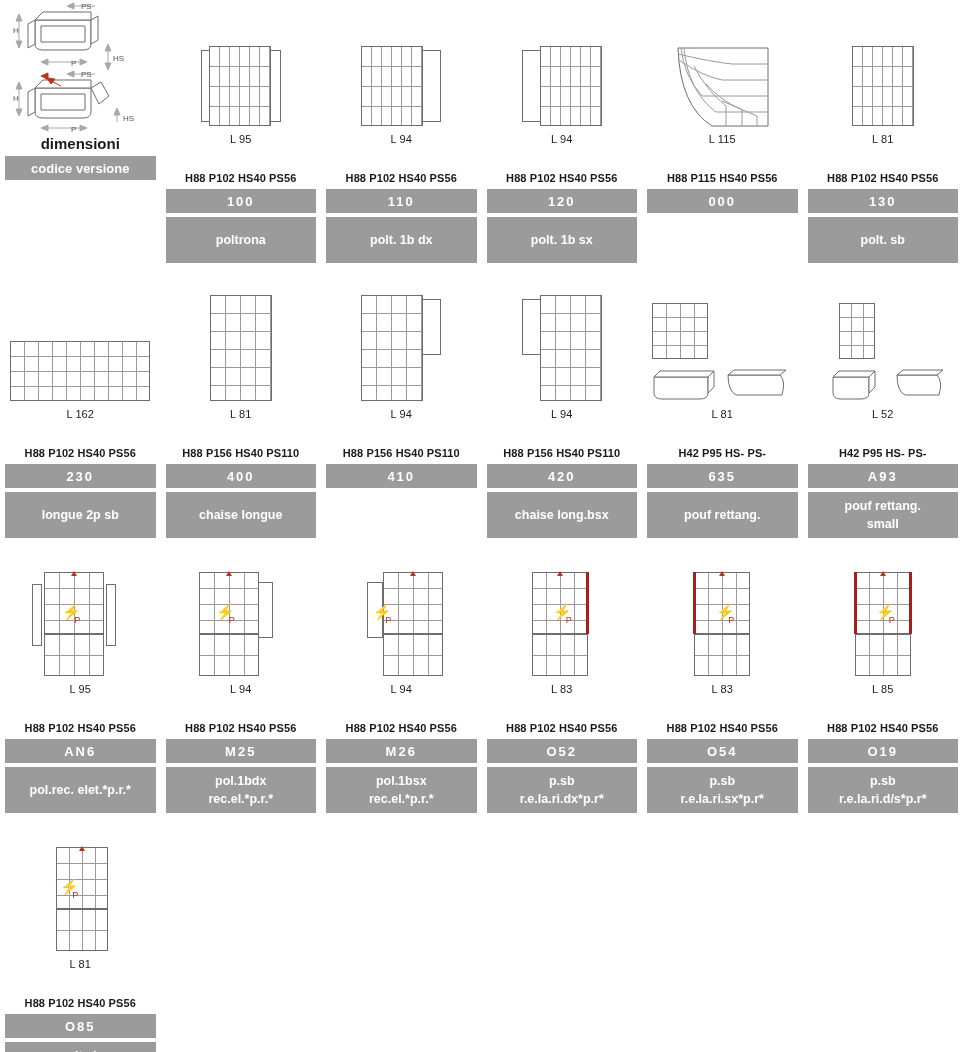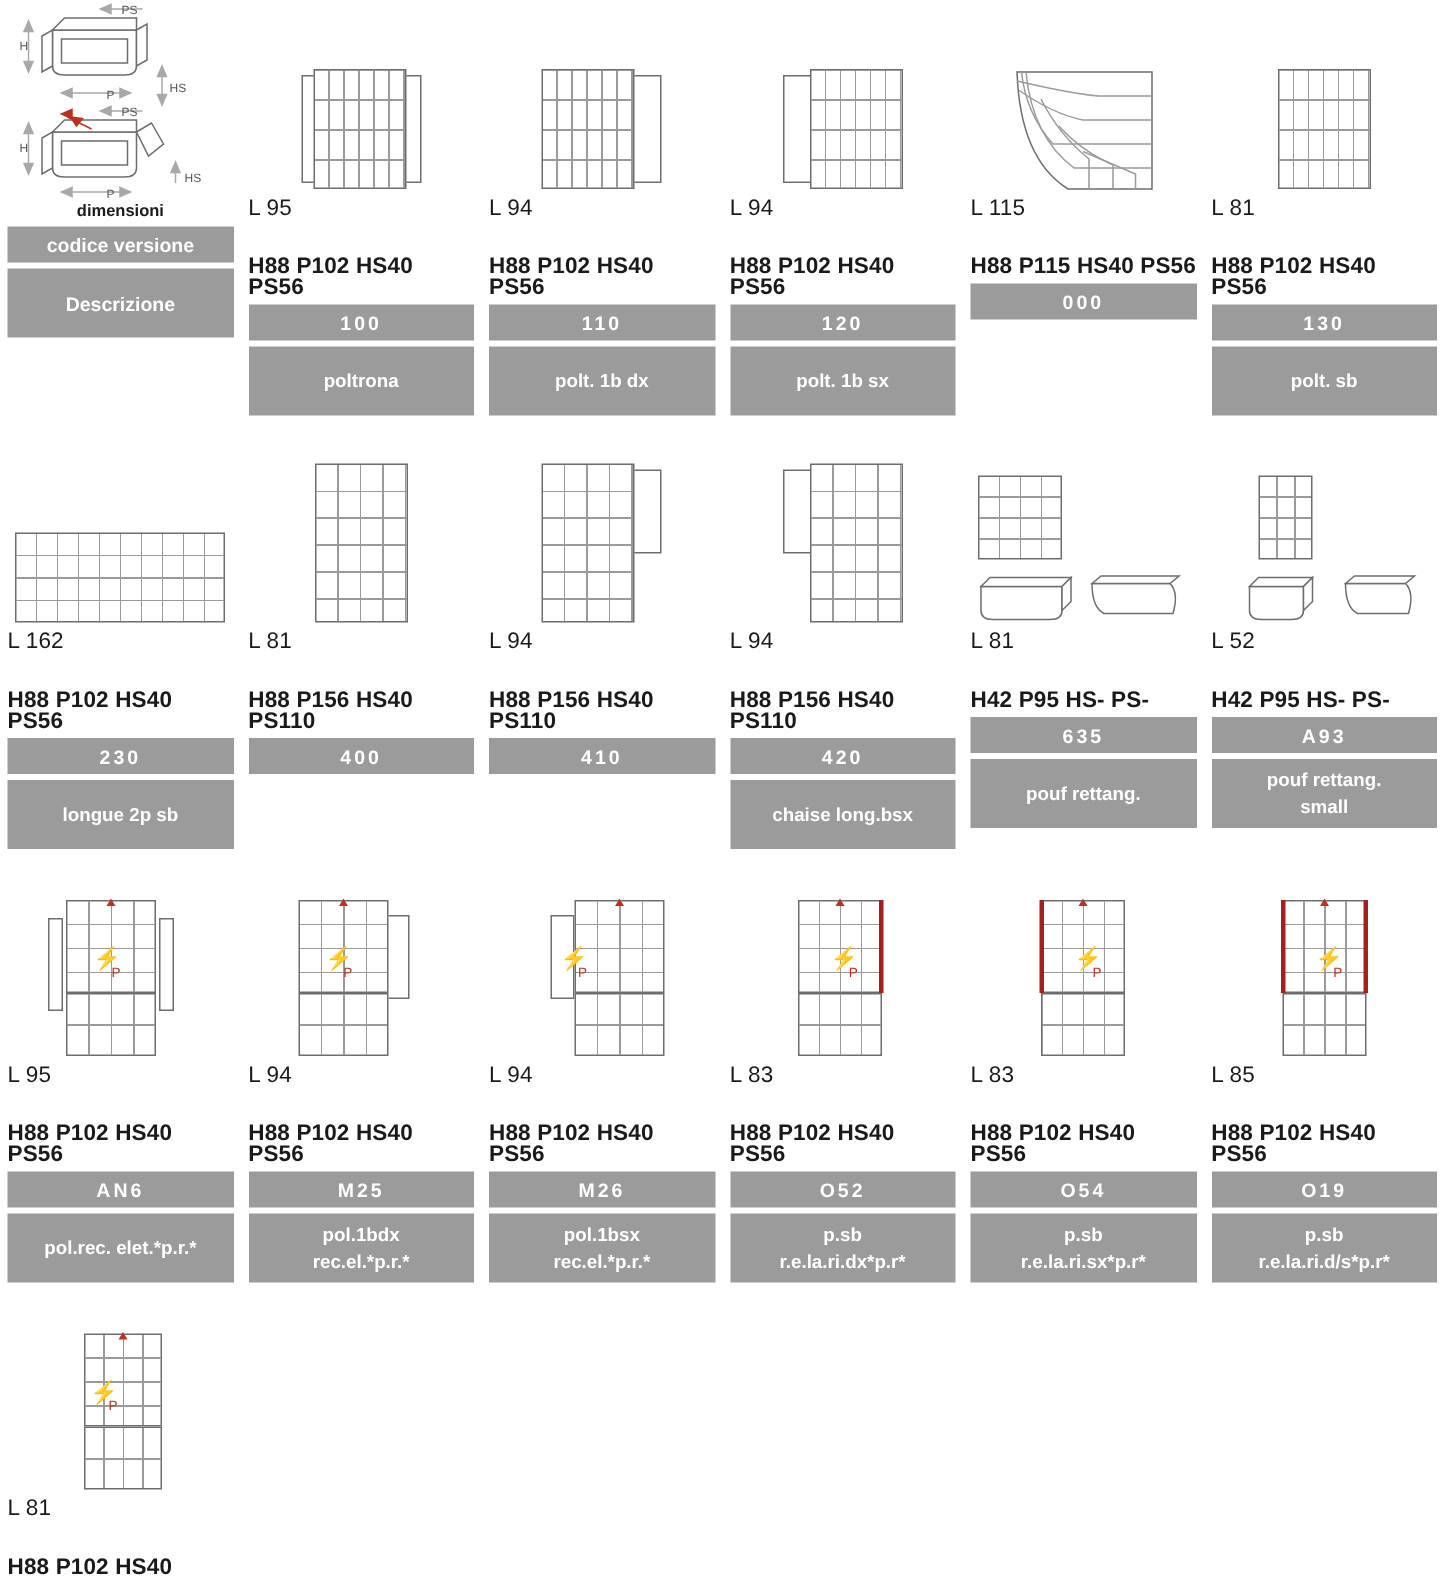--- a/index.html
+++ b/index.html
@@ -45,22 +45,22 @@
       repeating-linear-gradient(to bottom, transparent 0 19px, #9a9a9a 19px 20px);
       background-color:#fff;
     position: relative;
   }
   .back {
     position:absolute;
     border:1px solid #6d6d6d;
     background:#fff;
   }
   .labels {
-    text-align:left;
-    font-size: 15px;
+    text-align:center;
+    font-size: 11px;
     line-height: 14px;
     padding-top: 2px;
     letter-spacing: 0.1px;
   }
   .labels .l2 { font-weight: bold; margin-top: 25px; }
   .bar {
     background: #9b9b9b;
     color: #ffffff;
     height: 24px;
     display:flex;
@@ -101,21 +101,21 @@
     color:#fff;
     font-weight:bold;
     font-size: 13px;
     min-height:46px;
     display:flex; align-items:center; justify-content:center;
     margin-top:4px;
   }
   .dim-title {
     text-align:center;
     font-weight:bold;
-    font-size:11px;
+    font-size:15px;
     padding-top:3px;
   }
   .sect { margin-bottom: 12px; }
 
   
   .bolt {
     position:absolute;
     color:#c0301c;
     font-size: 15px;
     font-weight:bold;
@@ -209,21 +209,20 @@
             <text x="66" y="66">P</text>
             <text x="76" y="77">PS</text>
             <text x="8" y="101">H</text>
             <text x="118" y="121">HS</text>
             <text x="66" y="132">P</text>
           </g>
         </svg>
       </div>
       <div class="dim-title">dimensioni</div>
       <div class="left-head">codice versione</div>
-      <div class="left-head2">Descrizione</div>
     </div>
 
     <div class="cell">
       <div class="art">
         <div class="art-inner" style="width:80px;height:82px;">
           <div class="back" style="left:0;top:4px;width:10px;height:72px;"></div>
           <div class="back" style="left:68px;top:4px;width:12px;height:72px;"></div>
           <div class="mesh" style="position:absolute;left:8px;top:0;width:62px;height:80px;"></div>
         </div>
       </div>
@@ -342,20 +341,23 @@
               repeating-linear-gradient(to right, transparent 0 14px, #9a9a9a 14px 15px),
               repeating-linear-gradient(to bottom, transparent 0 17px, #9a9a9a 17px 18px);
             background-color:#fff;"></div>
         </div>
       </div>
       <div class="labels">
         <div class="l1">L 81</div>
         <div class="l2">H88 P156 HS40 PS110</div>
       </div>
       <div class="bar">400</div>
+      <div class="descr">
+        <div>chaise longue</div>
+      </div>
     </div>
 
     <div class="cell">
       <div class="art">
         <div class="art-inner" style="width:80px;height:108px;">
           <div class="back" style="left:58px;top:4px;width:22px;height:56px;"></div>
           <div class="mesh" style="position:absolute;left:0;top:0;width:62px;height:106px;
             background:
               repeating-linear-gradient(to right, transparent 0 14px, #9a9a9a 14px 15px),
               repeating-linear-gradient(to bottom, transparent 0 17px, #9a9a9a 17px 18px);

